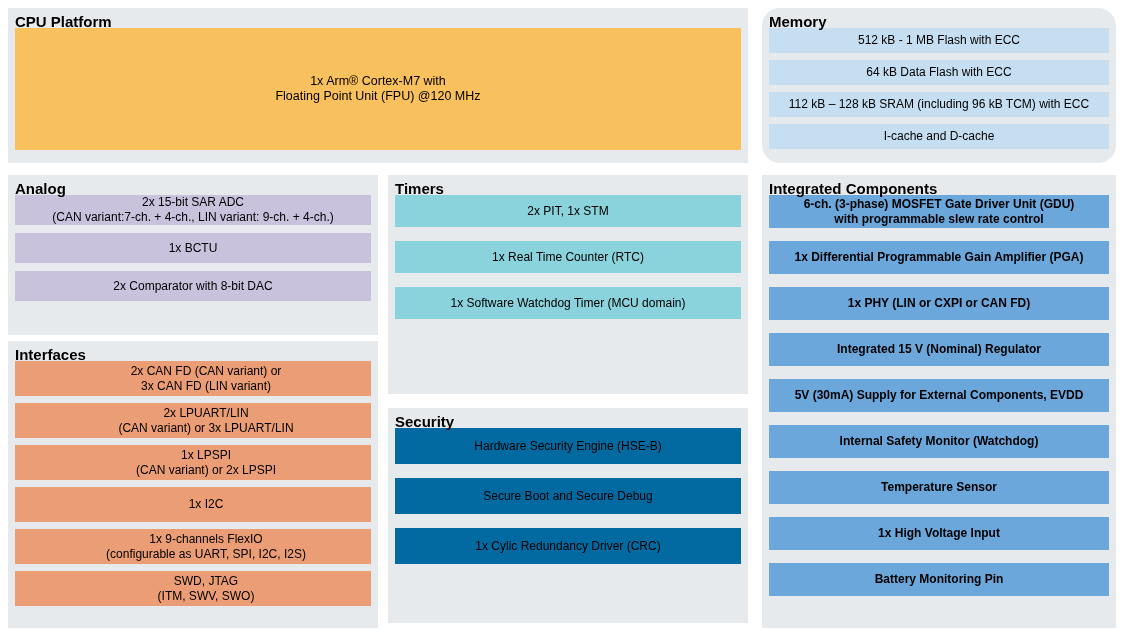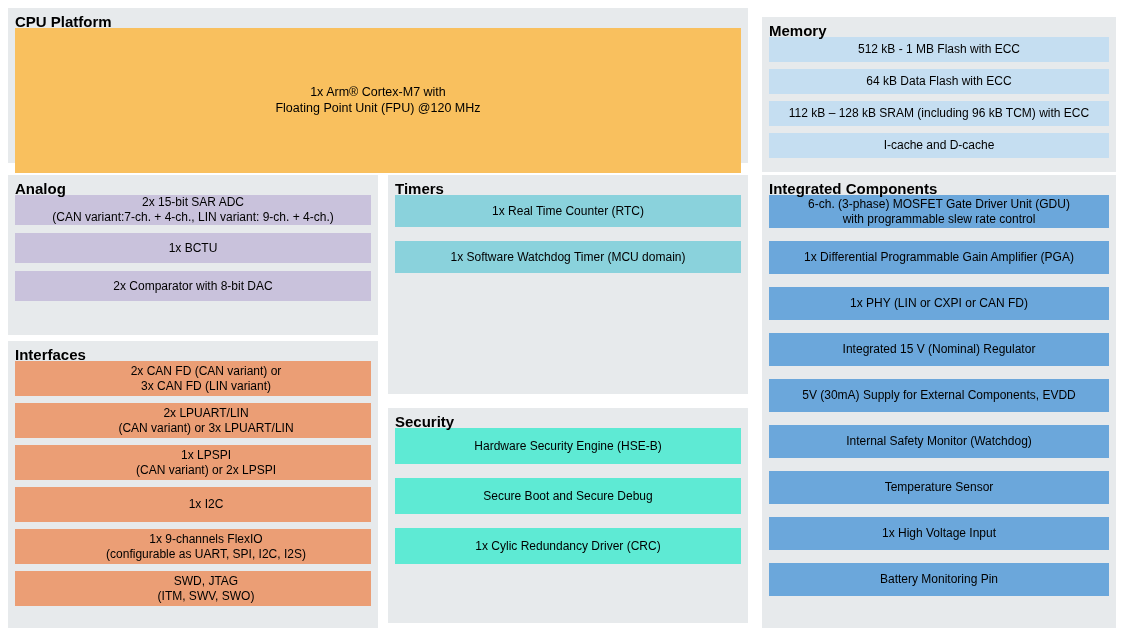--- a/index.html
+++ b/index.html
@@ -8,39 +8,39 @@
     font-family:"Liberation Sans",sans-serif;color:#000;overflow:hidden;
   }
   .panel{position:absolute;background:#e7eaec;box-sizing:border-box;padding:0 7px;}
   .ptitle{height:20px;line-height:28px;text-align:left;font-weight:700;font-size:15px;}
   .prow{
     display:flex;align-items:center;justify-content:center;
     text-align:center;white-space:pre-line;font-size:12px;line-height:1.22;
   }
   
   #panel-cpu{left:8px;top:8px;width:740px;height:155px;}
-  #panel-memory{left:762px;top:17px;width:354px;height:155px;}
+  #panel-memory{left:762px;top:8px;width:354px;height:155px;border-radius:18px;}
   #panel-analog{left:8px;top:175px;width:370px;height:160px;}
   #panel-interfaces{left:8px;top:341px;width:370px;height:287px;}
   #panel-timers{left:388px;top:175px;width:360px;height:219px;}
   #panel-security{left:388px;top:408px;width:360px;height:215px;}
   #panel-integrated{left:762px;top:175px;width:354px;height:453px;}
   
-  #panel-cpu .cpu-block{background:#f9c05e;height:145px;font-size:12.5px;}
+  #panel-cpu .cpu-block{background:#f9c05e;height:122px;font-size:12.5px;}
   #panel-memory .prow{background:#c5def1;height:25px;margin-bottom:7px;}
   #panel-memory .prow:first-of-type{margin-top:2px;}
   #panel-analog .prow{background:#c9c2dc;height:30px;margin-bottom:8px;}
   #panel-analog .prow:first-of-type{height:38px;margin-top:5px;}
   #panel-interfaces .prow{background:#eb9e75;height:35px;margin-bottom:7px;padding-left:26px;}
   #panel-interfaces .prow:first-of-type{margin-top:10px;}
   #panel-timers .prow{background:#8ad2dc;height:32px;margin-bottom:14px;}
   #panel-timers .prow:first-of-type{height:33px;margin-top:8px;}
-  #panel-security .prow{background:#5eead4;height:36px;margin-bottom:14px;}
+  #panel-security .prow{background:#0369a1;height:36px;margin-bottom:14px;}
   #panel-security .prow:first-of-type{margin-top:9px;}
-  #panel-integrated .prow{background:#6ba7db;height:33px;margin-bottom:13px;}
+  #panel-integrated .prow{background:#6ba7db;height:33px;margin-bottom:13px;font-weight:bold;}
   #panel-integrated .prow:first-of-type{height:38px;margin-top:6px;}
 </style>
 </head>
 <body>
 
 <div id="canvas">
 
   <div class="panel" id="panel-cpu">
     <div class="ptitle">CPU Platform</div>
     <div class="prow cpu-block">1x Arm® Cortex-M7 with
@@ -73,20 +73,21 @@
 (CAN variant) or 2x LPSPI</div>
     <div class="prow">1x I2C</div>
     <div class="prow">1x 9-channels FlexIO
 (configurable as UART, SPI, I2C, I2S)</div>
     <div class="prow">SWD, JTAG
 (ITM, SWV, SWO)</div>
   </div>
 
   <div class="panel" id="panel-timers">
     <div class="ptitle">Timers</div>
+    <div class="prow">2x PIT, 1x STM</div>
     <div class="prow">1x Real Time Counter (RTC)</div>
     <div class="prow">1x Software Watchdog Timer (MCU domain)</div>
   </div>
 
   <div class="panel" id="panel-security">
     <div class="ptitle">Security</div>
     <div class="prow">Hardware Security Engine (HSE-B)</div>
     <div class="prow">Secure Boot and Secure Debug</div>
     <div class="prow">1x Cylic Redundancy Driver (CRC)</div>
   </div>

